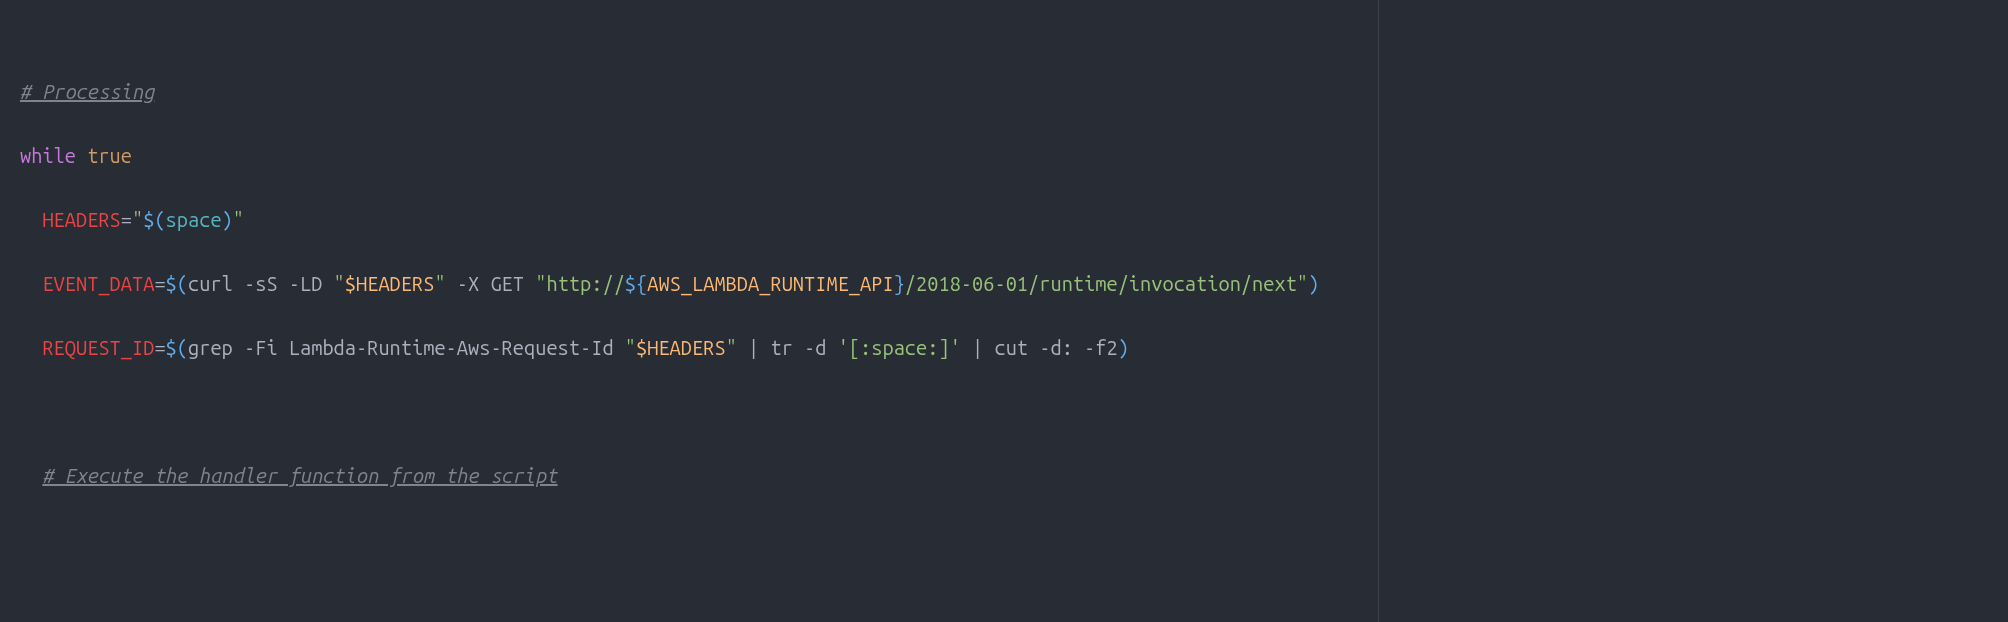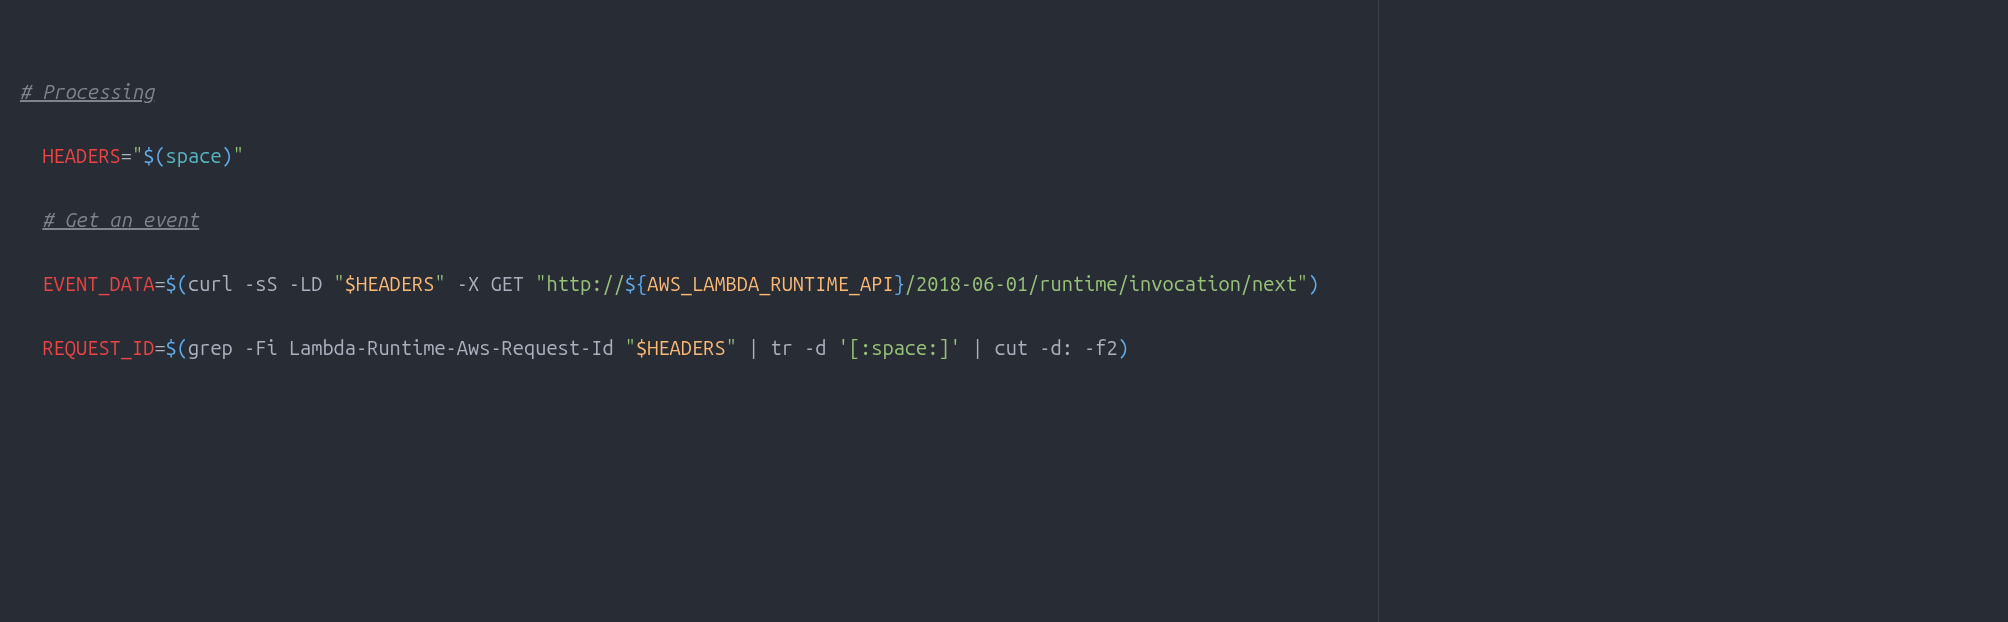--- a/index.html
+++ b/index.html
@@ -42,23 +42,24 @@
   .c-brace    { color: #61afef; }
   .c-plain    { color: #abb2bf; }
   .c-path     { color: #d19a66; }
 </style>
 </head>
 <body>
 
 <div class="editor">
 <div class="ruler"></div>
 <span class="line"><span class="c-comment"># Processing</span></span>
+<span class="line"><span class="c-keyword">while</span> <span class="c-path">true</span></span>
 <span class="line"><span class="indent"></span><span class="c-var">HEADERS</span><span class="c-plain">=</span><span class="c-string">"</span><span class="c-brace">$(</span><span class="c-builtin">space</span><span class="c-brace">)</span><span class="c-string">"</span></span>
-<span class="line"><span class="indent"></span><span class="c-comment"># Get an event</span></span>
 <span class="line"><span class="indent"></span><span class="c-var">EVENT_DATA</span><span class="c-plain">=</span><span class="c-brace">$(</span><span class="c-plain">curl -sS -LD </span><span class="c-string">"</span><span class="c-interp">$HEADERS</span><span class="c-string">"</span><span class="c-plain"> -X GET </span><span class="c-string">"</span><span class="c-string">http://</span><span class="c-brace">${</span><span class="c-interp">AWS_LAMBDA_RUNTIME_API</span><span class="c-brace">}</span><span class="c-string">/2018-06-01/runtime/invocation/next</span><span class="c-string">"</span><span class="c-brace">)</span></span>
 <span class="line"><span class="indent"></span><span class="c-var">REQUEST_ID</span><span class="c-plain">=</span><span class="c-brace">$(</span><span class="c-plain">grep -Fi Lambda-Runtime-Aws-Request-Id </span><span class="c-string">"</span><span class="c-interp">$HEADERS</span><span class="c-string">"</span><span class="c-plain"> | </span><span class="c-plain">tr -d </span><span class="c-string">'[:space:]'</span><span class="c-plain"> | </span><span class="c-plain">cut -d: -f2</span><span class="c-brace">)</span></span>
 <span class="line"> </span>
+<span class="line"><span class="indent"></span><span class="c-comment"># Execute the handler function from the script</span></span>
 
 
 
 
 
 </div>
 
 </body></html>

